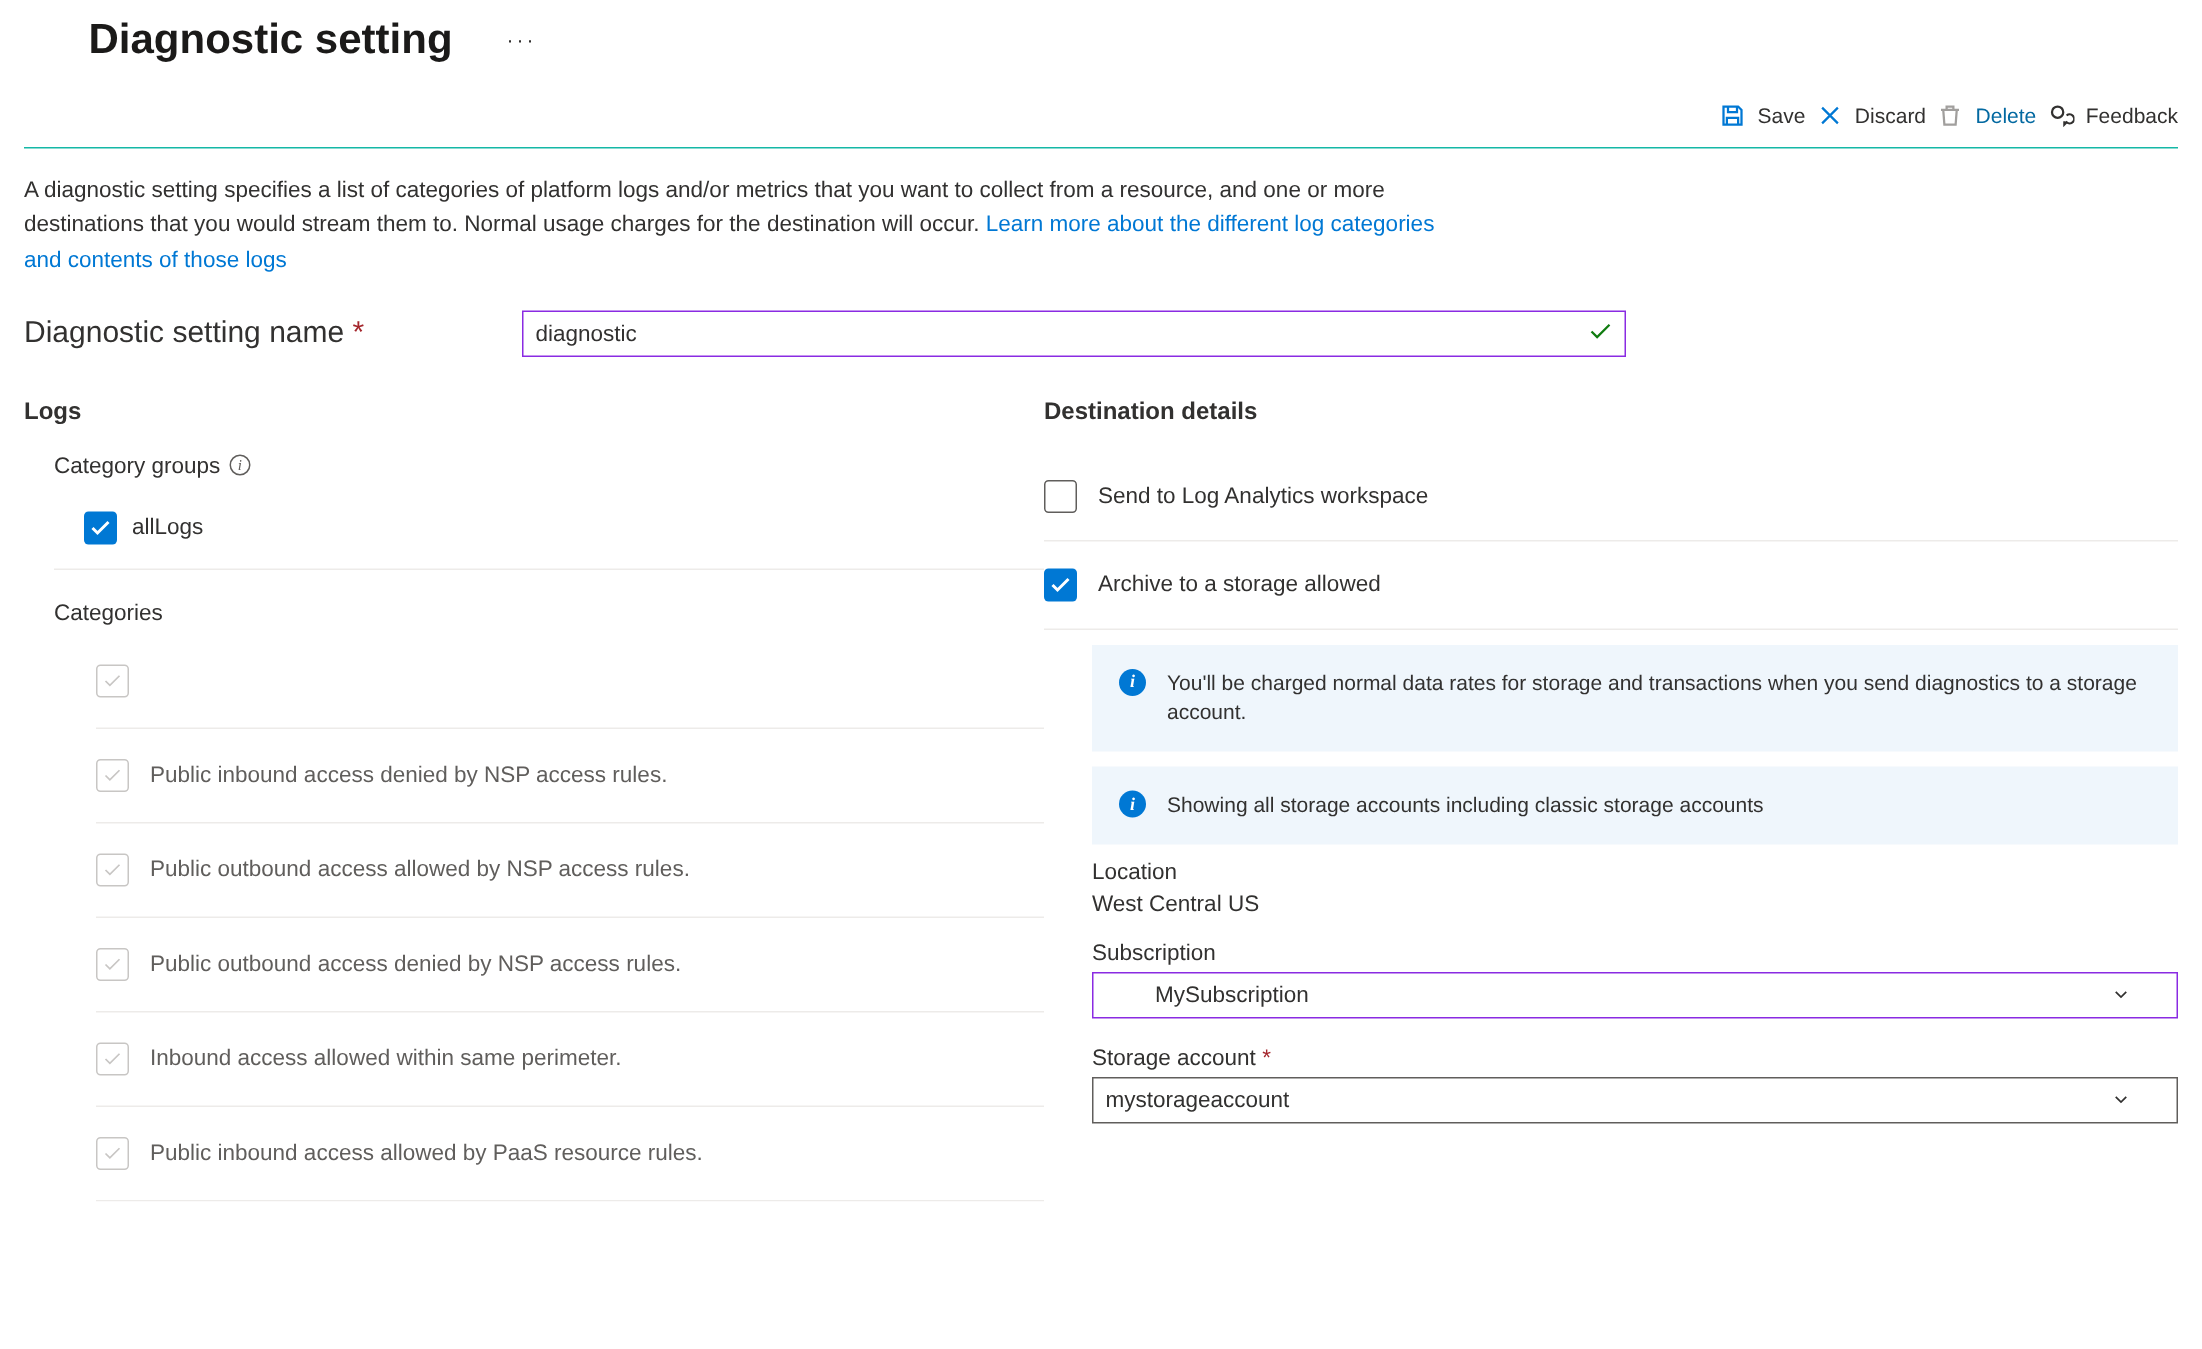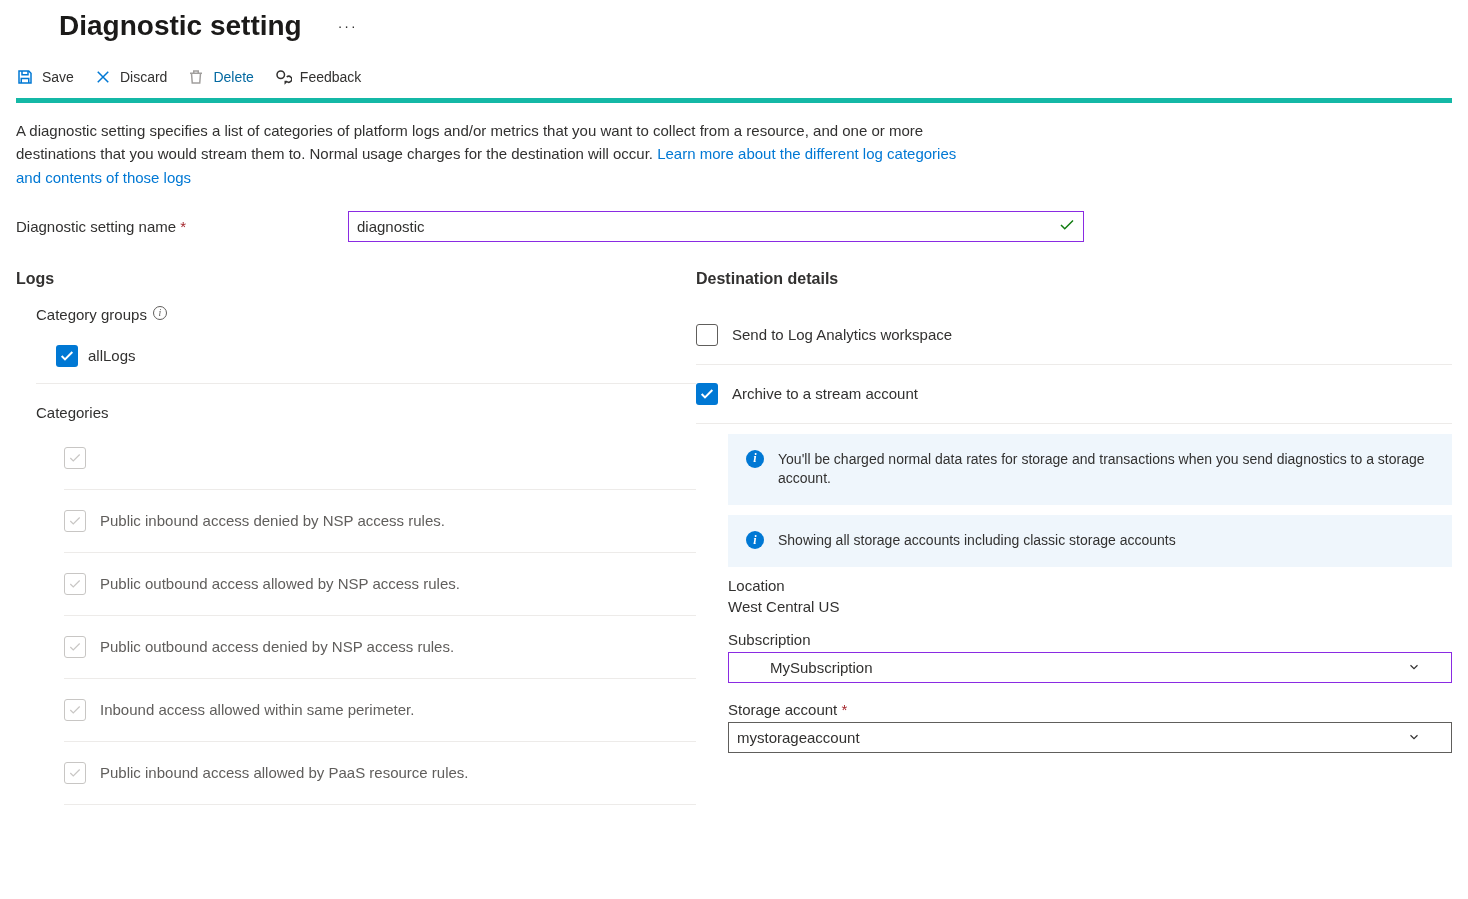--- a/index.html
+++ b/index.html
@@ -9,54 +9,55 @@
       color: #323130;
       background: #fff;
       padding: 0 16px;
     }
     .page-header { display: flex; align-items: center; padding: 10px 0 18px 0; margin-left: 43px; }
     .page-title { font-size: 28px; font-weight: 600; color: #1b1a19; }
     .more-dots { margin-left: 36px; letter-spacing: 2px; color: #323130; cursor: pointer; }
     .toolbar {
       display: flex;
       align-items: center;
-      gap: 20px;
+      gap: 7px;
       padding: 8px 0 12px 0;
-      border-bottom: 5px solid #14b8a6;
+      border-bottom: 1px solid #14b8a6;
+      justify-content: flex-end;
     }
     .toolbar-btn { display: inline-flex; align-items: center; gap: 8px; cursor: pointer; color: #323130; }
     .toolbar-btn.disabled { color: #0369a1; cursor: default; }
     .toolbar-icon { display: inline-flex; width: 18px; height: 18px; }
     .toolbar-icon.blue svg { stroke: #0078d4; fill: none; }
     .toolbar-icon.gray svg { stroke: #a19f9d; fill: none; }
     .toolbar-icon.dark svg { stroke: #323130; fill: none; }
     .description { padding: 16px 0 22px 0; line-height: 1.55; max-width: 960px; font-size: 15px; }
     .link { color: #0078d4; cursor: pointer; }
     .field-row { display: flex; align-items: center; margin-bottom: 28px; }
-    .field-label { width: 332px; font-size: 15px; }
+    .field-label { width: 332px; font-size: 20px; }
     .required { color: #a4262c; }
     .text-input-wrap {
       position: relative;
       flex: 0 0 736px;
     }
     .text-input {
       width: 100%;
       border: 1px solid #8a2be2;
       padding: 6px 30px 6px 8px;
       font-size: 15px;
       font-family: Liberation Sans, sans-serif;
       color: #323130;
       outline: none;
     }
     .check-valid { position: absolute; right: 8px; top: 5px; color: #107c10; }
     .two-col { display: flex; align-items: flex-start; }
     .col-left { flex: 0 0 680px; }
     .col-right { flex: 1; }
     .section-heading { font-size: 16px; font-weight: 700; margin-bottom: 18px; }
-    .subheading { font-size: 15px; color: #323130; margin-left: 20px; margin-bottom: 12px; display: flex; align-items: flex-start; gap: 6px; }
+    .subheading { font-size: 15px; color: #323130; margin-left: 20px; margin-bottom: 12px; display: flex; align-items: center; gap: 6px; }
     .info-circle { display: inline-flex; width: 14px; height: 14px; border: 1px solid #605e5c; border-radius: 50%; align-items: center; justify-content: center; font-size: 10px; color: #605e5c; font-style: italic; font-family: Georgia, serif; }
     .checkbox-row { display: flex; align-items: center; gap: 10px; padding: 10px 0; }
     .checkbox-row.indented { margin-left: 40px; }
     .checkbox {
       width: 22px; height: 22px; border-radius: 3px; display: inline-flex; align-items: center; justify-content: center; flex-shrink: 0;
     }
     .checkbox.checked { background: #0078d4; }
     .checkbox.checked svg { stroke: #fff; }
     .checkbox.unchecked { border: 1px solid #605e5c; background: #fff; }
     .checkbox.disabled { border: 1px solid #c8c6c4; background: #fff; }
@@ -249,21 +250,21 @@
       <span class="checkbox unchecked"></span>
       <span class="cb-label">Send to Log Analytics workspace</span>
     </div>
 
     <div class="dest-option">
       <span class="checkbox checked">
         <svg viewBox="0 0 24 24" width="16" height="16" stroke-width="3" fill="none">
             <path d="M4 12l5 5L20 6"></path>
           </svg>
       </span>
-      <span class="cb-label">Archive to a stream account</span>
+      <span class="cb-label">Archive to a storage allowed</span>
     </div>
 
     <div class="dest-indented">
       <div class="info-box">
         <span class="info-badge">i</span>
         <span>You'll be charged normal data rates for storage and transactions when you send diagnostics to a storage account.</span>
       </div>
       <div class="info-box">
         <span class="info-badge">i</span>
         <span>Showing all storage accounts including classic storage accounts</span>

